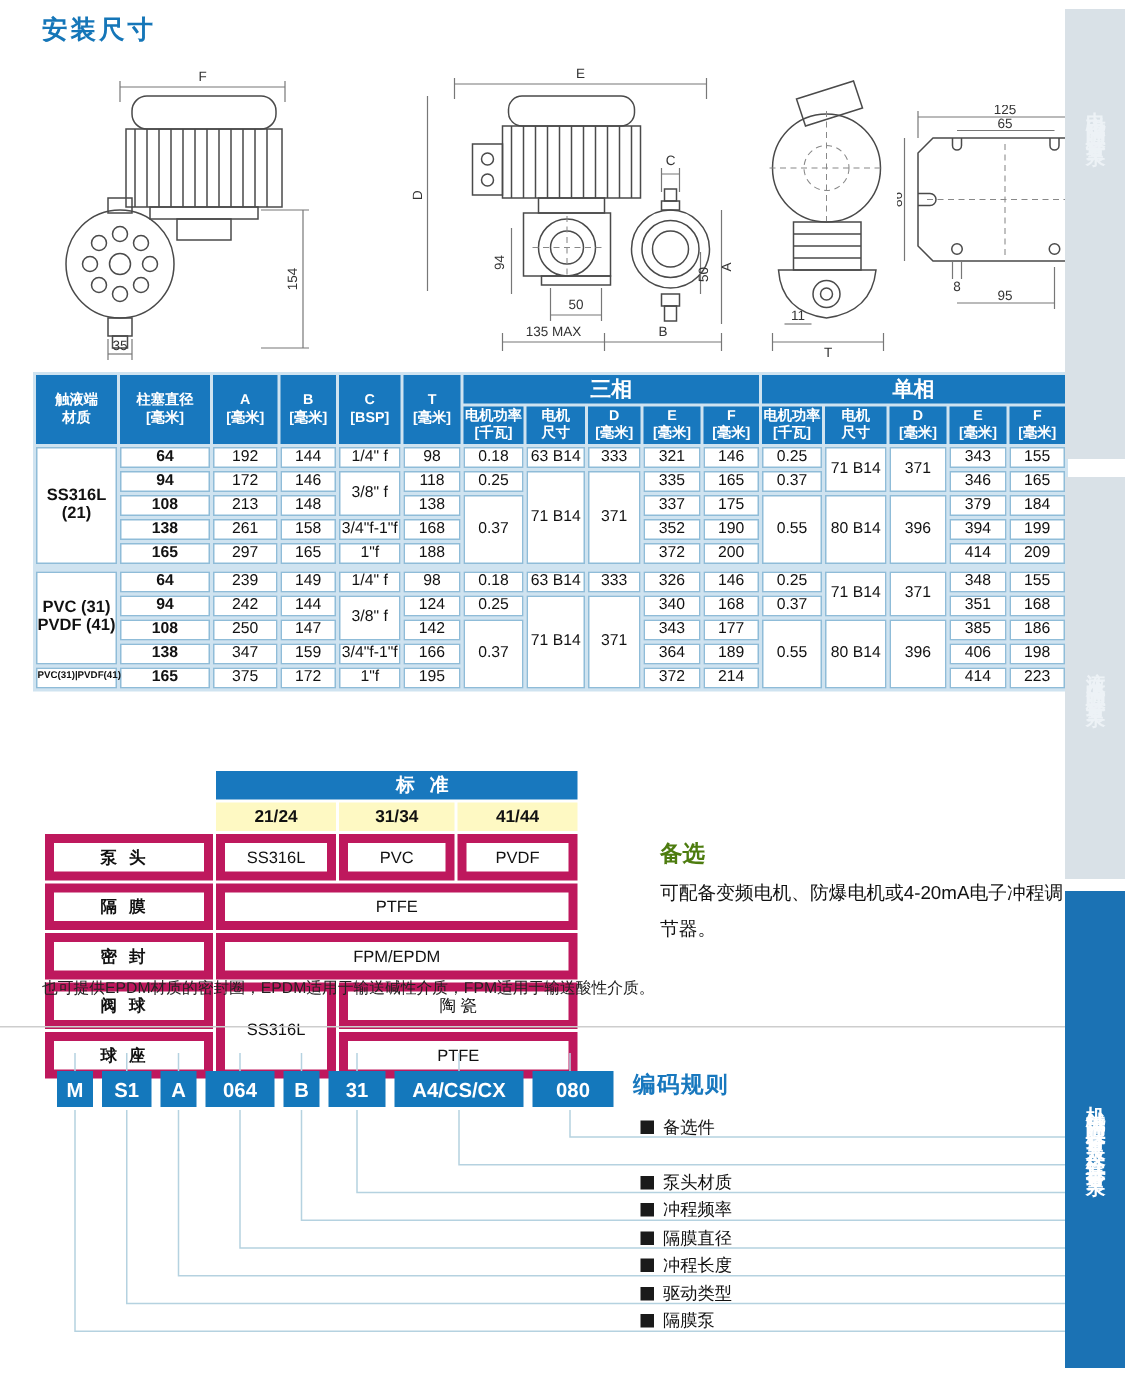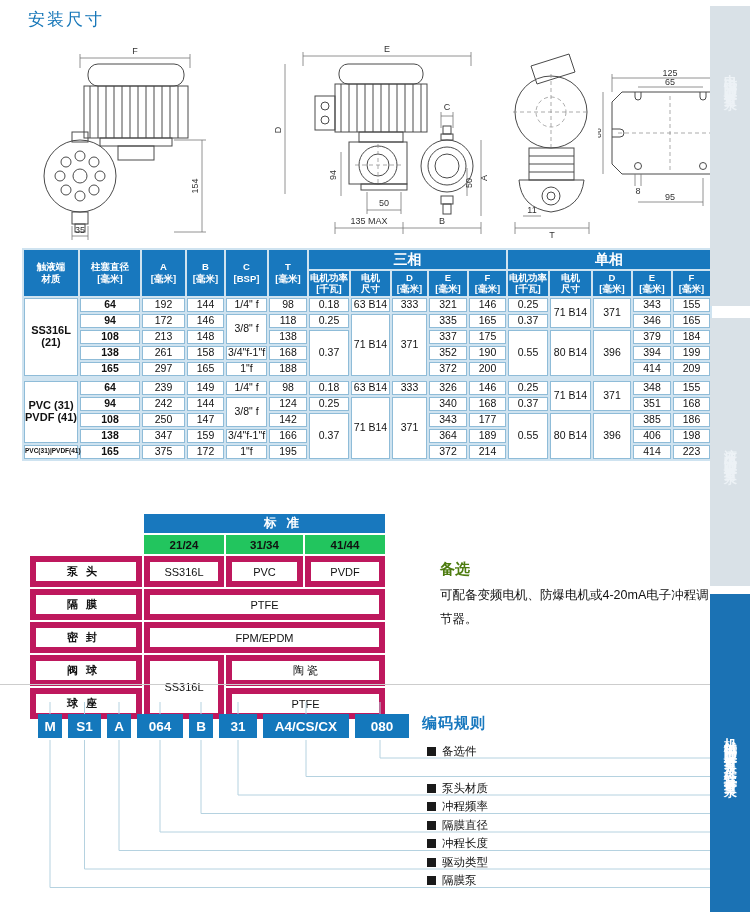--- a/index.html
+++ b/index.html
@@ -1,19 +1,19 @@
 <!DOCTYPE html>
 <html><head>
 <meta charset="utf-8">
 <style>
   html,body{margin:0;padding:0;}
   body{font-family:"Liberation Sans","DejaVu Sans",sans-serif;background:#fff;}
   .page{position:relative;width:750px;height:922px;background:#ffffff;overflow:hidden;}
 
-  .page-title{position:absolute;left:28px;top:8px;font-size:17px;font-weight:normal;
+  .page-title{position:absolute;left:28px;top:8px;font-size:17px;font-weight:bold;
     color:#1576b8;letter-spacing:2px;}
 
   
   .drw{position:absolute;}
   .drw line,.drw path,.drw rect,.drw circle,.drw polygon,.drw polyline,.drw ellipse{
     stroke:#4a4a4a;stroke-width:1;fill:none;}
   .drw text{fill:#333;font-size:9px;stroke:none;font-family:"Liberation Sans",sans-serif;}
   .drw .dim{stroke:#777;stroke-width:0.8;}
   .drw .dash{stroke-dasharray:4 3;stroke-width:0.7;stroke:#888;}
 
@@ -28,21 +28,21 @@
   table.main td.mat{font-weight:bold;font-size:11px;white-space:pre-line;}
   table.main td.mat2{font-size:6.5px;font-weight:bold;}
   table.main td.plg{font-weight:bold;}
   table.main tr.spacer td{background:#cfe3f0;border:none;height:1px;padding:0;}
 
   
   table.std{position:absolute;left:28px;top:512px;border-collapse:separate;
     border-spacing:2px;table-layout:fixed;}
   table.std th,table.std td{height:17px;text-align:center;font-size:11px;color:#111;}
   table.std th.title{background:#1878be;color:#fff;letter-spacing:10px;font-size:12.5px;padding-left:45px;}
-  table.std th.sub{background:#22c55e;color:#111;font-weight:bold;font-size:11.5px;}
+  table.std th.sub{background:#fef9c3;color:#111;font-weight:bold;font-size:11.5px;}
   table.std td{background:#fff;border:6px solid #be185d;}
   table.std td.lbl{font-weight:bold;letter-spacing:8px;}
   table.std td.ghost{background:transparent;border:none;}
   .std-note{position:absolute;left:28px;top:652px;font-size:10.5px;color:#222;}
 
   .opt-title{position:absolute;left:440px;top:560px;color:#4d7c0f;font-weight:bold;font-size:15px;}
   .opt-text{position:absolute;left:440px;top:584px;width:272px;font-size:12.5px;
     line-height:1.9;color:#111;}
 
   .divider{position:absolute;left:0;top:684px;width:714px;border-top:1px solid #cdcdcd;height:0;}
@@ -447,20 +447,21 @@
       <td rowspan="2">SS316L</td>
       <td colspan="2">陶  瓷</td>
     </tr>
     <tr>
       <td class="lbl">球座</td>
       <td colspan="2">PTFE</td>
     </tr>
   </tbody>
     </table>
 
+  <div class="std-note">也可提供EPDM材质的密封圈，EPDM适用于输送碱性介质，FPM适用于输送酸性介质。</div>
 
   <div class="opt-title">备选</div>
   <div class="opt-text">可配备变频电机、防爆电机或4-20mA电子冲程调节器。</div>
 
   <div class="divider"></div>
 
   <div class="coding">
     <svg class="conn" width="714" height="212" viewBox="0 0 714 212">
       <g stroke="#b5d2e0" stroke-width="1" fill="none">
         <line x1="50" y1="4" x2="50" y2="16"></line>

